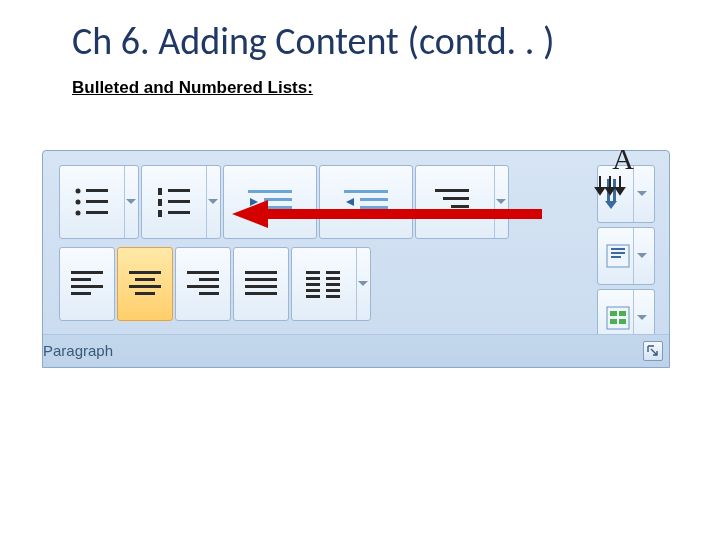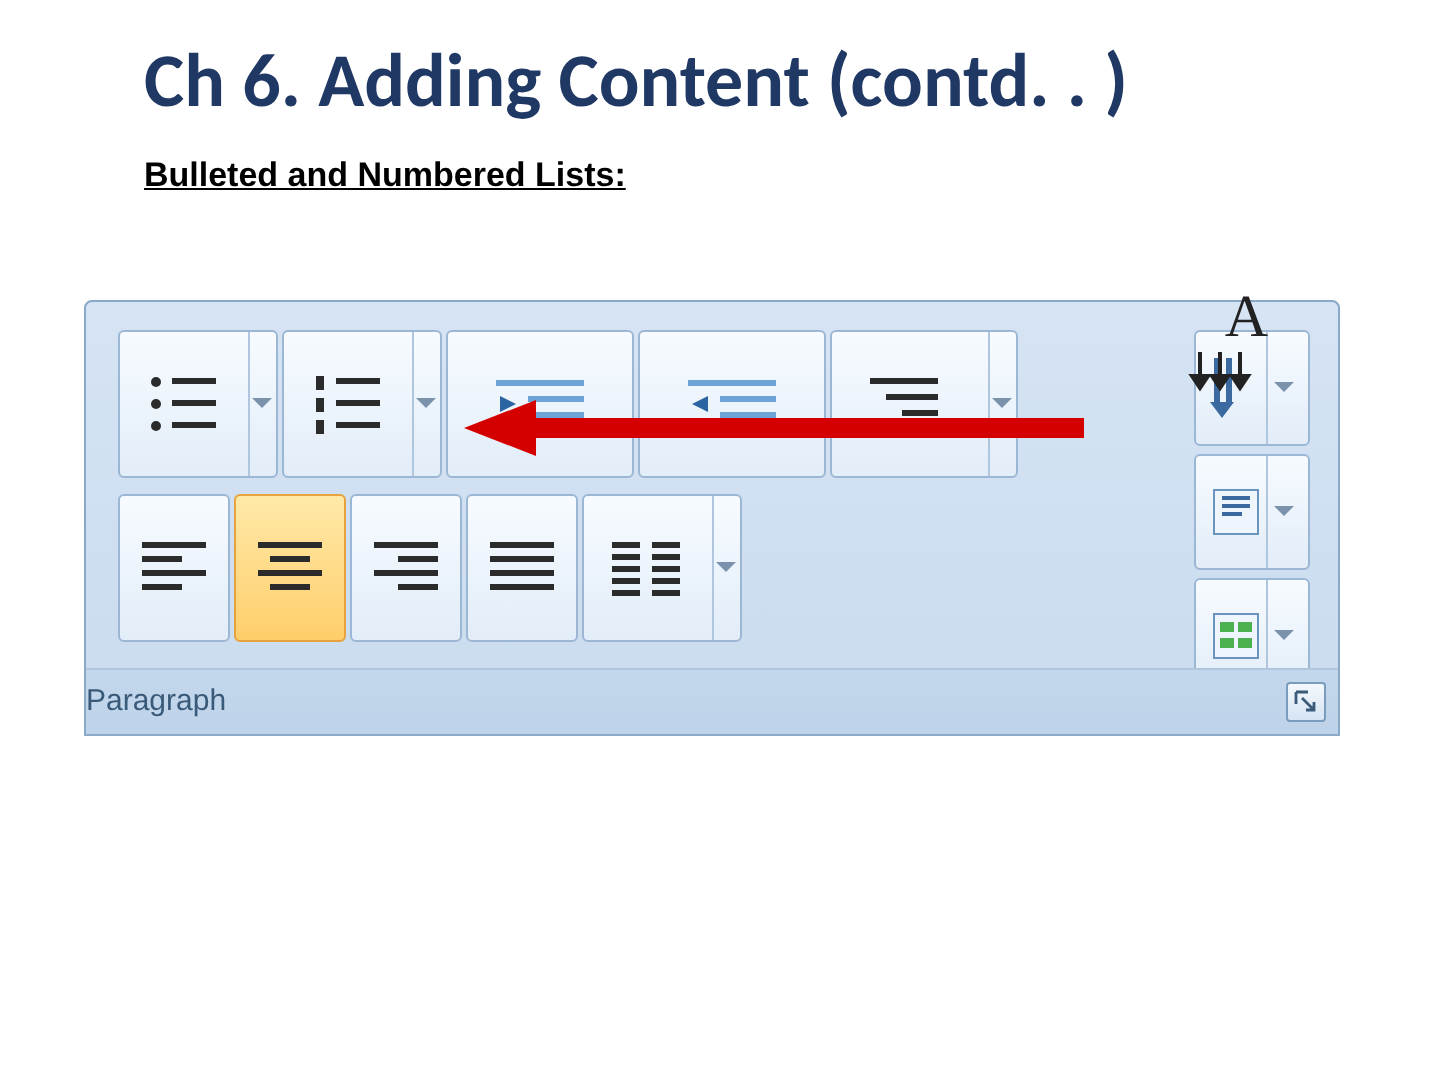--- a/index.html
+++ b/index.html
@@ -1,16 +1,16 @@
 <!DOCTYPE html>
 <html><head>
 <meta charset="utf-8">
 <style>
   body{margin:0;font-family:Calibri,Arial,sans-serif;background:#fff;width:720px;height:540px;position:relative}
-  .title{color:#203864;font-size:38px;font-weight:700;padding:18px 12px 10px 72px}
+  .title{color:#203864;font-size:38px;font-weight:400;padding:18px 12px 10px 72px}
   .sub{font-family:Arial,sans-serif;font-weight:bold;font-size:17px;padding:4px 12px 10px 72px;text-decoration:underline}
   
   .group{position:absolute;left:42px;top:150px;width:626px;height:216px;background:linear-gradient(#d6e4f4,#c9dbef);border:1px solid #8aa8c7;border-radius:4px 4px 0 0}
   .group .label{position:absolute;left:0;bottom:0;width:100%;height:32px;background:linear-gradient(#c3d7ec,#bed3e9);border-top:1px solid #b0c6df;font-family:Liberation Sans, sans-serif;color:#3a5a7a;font-size:15px;text-align:left;line-height:32px}
   .launcher{position:absolute;right:6px;bottom:6px;width:18px;height:18px;border:1px solid #7b9bbd;border-radius:2px;background:linear-gradient(#f4f8fc,#d6e4f4)}
   .launcher svg{position:absolute;left:3px;top:3px}
   
   .row{position:absolute;left:16px;display:flex;gap:2px}
   .row1{top:14px}
   .row2{top:96px}

